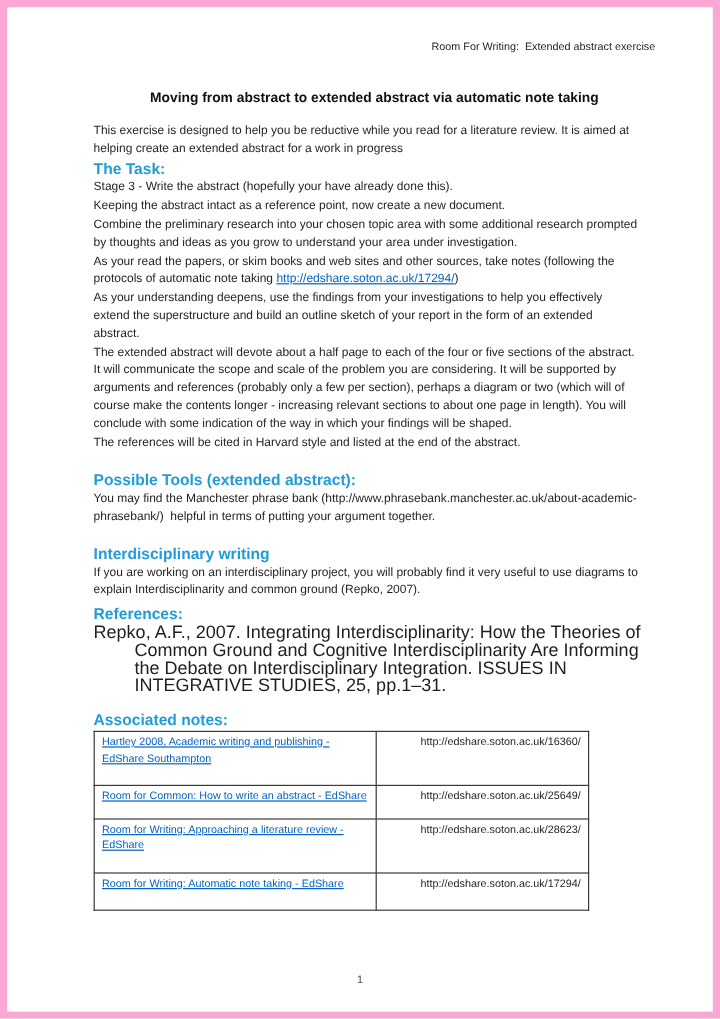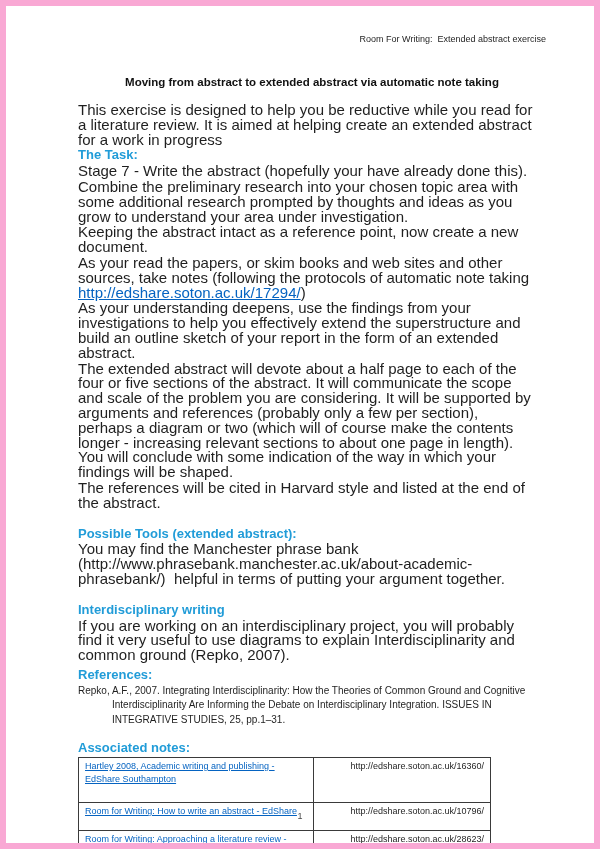--- a/index.html
+++ b/index.html
@@ -30,21 +30,21 @@
   }
   .doc-title {
     margin-top: 30px;
     font-size: 11.5px;
     font-weight: bold;
     line-height: 15px;
     color: #111111;
     text-align: center;
   }
   p.body-text {
-    font-size: 15px;
+    font-size: 10px;
     line-height: 14.8px;
     margin: 0 12px 1px 0;
     white-space: pre-wrap;
   }
   p.first-para { margin-top: 13px; }
   .blue-heading {
     font-size: 13px;
     line-height: 14.8px;
     font-weight: bold;
     color: #219cd8;
@@ -52,21 +52,21 @@
   }
   .gap-sm { height: 4px; }
   .gap-lg { height: 15px; }
   .gap-xl { height: 12px; }
   a.doc-link {
     color: #0563c1;
     text-decoration: underline;
     cursor: pointer;
   }
   .reference-entry {
-    font-size: 10px;
+    font-size: 15px;
     line-height: 14.8px;
     margin: 0 0 1px 0;
     padding-left: 34px;
     text-indent: -34px;
   }
   table.notes-table {
     border-collapse: collapse;
     width: 386px;
     margin-top: 1px;
     table-layout: fixed;
@@ -97,23 +97,23 @@
 <div class="page">
   <div class="content">
 
     <div class="doc-header">Room For Writing:  Extended abstract exercise</div>
 
     <div class="doc-title">Moving from abstract to extended abstract via automatic note taking</div>
 
     <p class="body-text first-para">This exercise is designed to help you be reductive while you read for a literature review. It is aimed at helping create an extended abstract for a work in progress</p>
 
     <div class="blue-heading">The Task:</div>
-    <p class="body-text">Stage 7 - Write the abstract (hopefully your have already done this).</p>
+    <p class="body-text">Stage 3 - Write the abstract (hopefully your have already done this).</p>
+    <p class="body-text">Keeping the abstract intact as a reference point, now create a new document.</p>
     <p class="body-text">Combine the preliminary research into your chosen topic area with some additional research prompted by thoughts and ideas as you grow to understand your area under investigation.</p>
-    <p class="body-text">Keeping the abstract intact as a reference point, now create a new document.</p>
     <p class="body-text"><span>As your read the papers, or skim books and web sites and other sources, take notes (following the protocols of automatic note taking </span><a class="doc-link">http://edshare.soton.ac.uk/17294/</a><span>)</span></p>
     <p class="body-text">As your understanding deepens, use the findings from your investigations to help you effectively extend the superstructure and build an outline sketch of your report in the form of an extended abstract.</p>
 
     <p class="body-text">The extended abstract will devote about a half page to each of the four or five sections of the abstract. It will communicate the scope and scale of the problem you are considering. It will be supported by arguments and references (probably only a few per section), perhaps a diagram or two (which will of course make the contents longer - increasing relevant sections to about one page in length). You will conclude with some indication of the way in which your findings will be shaped.</p>
     <p class="body-text">The references will be cited in Harvard style and listed at the end of the abstract.</p>
 
     <div class="gap-lg"></div>
     <div class="blue-heading">Possible Tools (extended abstract):</div>
     <p class="body-text">You may find the Manchester phrase bank (http://www.phrasebank.manchester.ac.uk/about-academic-phrasebank/)  helpful in terms of putting your argument together.</p>
 
@@ -128,22 +128,22 @@
     <div class="gap-xl"></div>
     <div class="blue-heading">Associated notes:</div>
 
     <table class="notes-table">
       <tbody>
         <tr>
           <td class="link-cell"><a class="doc-link">Hartley 2008, Academic writing and publishing - EdShare Southampton</a></td>
           <td class="url-cell"><span>http://edshare.soton.ac.uk/16360/</span></td>
         </tr>
         <tr class="tall-row">
-          <td class="link-cell"><a class="doc-link">Room for Writing: How to write an abstract - EdShare</a></td>
-          <td class="url-cell"><span>http://edshare.soton.ac.uk/10796/</span></td>
+          <td class="link-cell"><a class="doc-link">Room for Common: How to write an abstract - EdShare</a></td>
+          <td class="url-cell"><span>http://edshare.soton.ac.uk/25649/</span></td>
         </tr>
         <tr>
           <td class="link-cell"><a class="doc-link">Room for Writing: Approaching a literature review - EdShare</a></td>
           <td class="url-cell"><span>http://edshare.soton.ac.uk/28623/</span></td>
         </tr>
         <tr>
           <td class="link-cell"><a class="doc-link">Room for Writing: Automatic note taking - EdShare</a></td>
           <td class="url-cell"><span>http://edshare.soton.ac.uk/17294/</span></td>
         </tr>
       </tbody>

